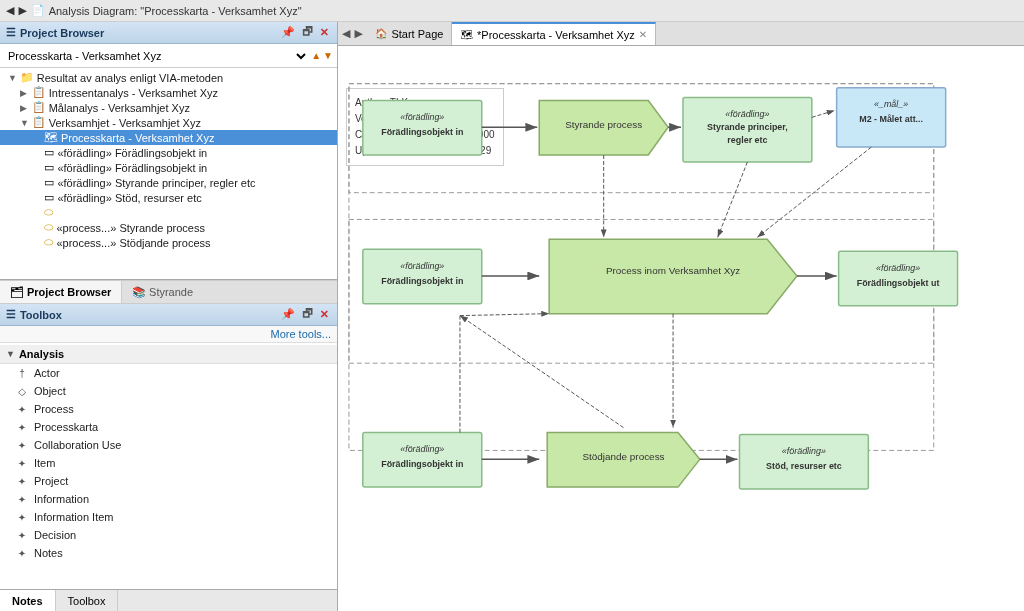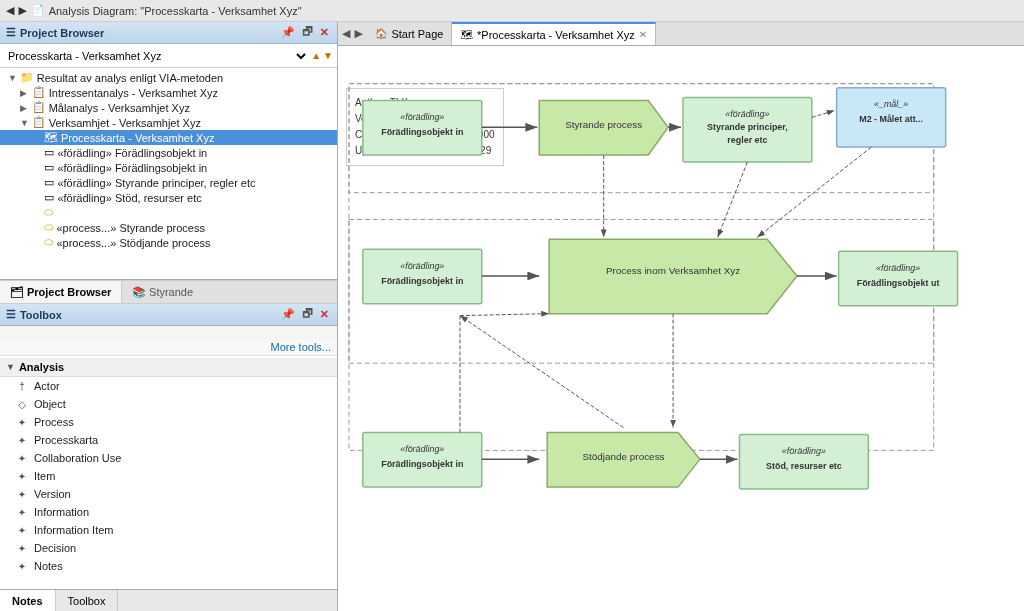--- a/index.html
+++ b/index.html
@@ -39,21 +39,21 @@
     .item-label { font-size: 11px; color: #1a1a1a; }
 
     
     .browser-tab-bar { background: #e0e0e0; border-top: 1px solid #ccc; border-bottom: 1px solid #ccc; display: flex; height: 24px; }
     .browser-tab { padding: 3px 10px; font-size: 11px; cursor: pointer; display: flex; align-items: center; gap: 3px; }
     .browser-tab.active { background: #f5f5f5; border-right: 1px solid #ccc; font-weight: bold; }
     .browser-tab:not(.active) { color: #555; }
 
     
     .toolbox { height: 285px; display: flex; flex-direction: column; }
-    .toolbox-more { text-align: right; padding: 2px 6px; font-size: 11px; color: #1a6aaa; cursor: pointer; border-bottom: 1px solid #ddd; background: #f8f8f8; margin-top: 13px; }
+    .toolbox-more { text-align: right; padding: 2px 6px; font-size: 11px; color: #1a6aaa; cursor: pointer; border-bottom: 1px solid #ddd; background: #f8f8f8; }
     .toolbox-content { flex: 1; overflow-y: auto; background: white; padding: 2px 0; }
     .toolbox-section { }
     .toolbox-section-header { display: flex; align-items: center; padding: 3px 6px; background: #f0f0f0; border-bottom: 1px solid #ddd; font-size: 11px; font-weight: bold; cursor: pointer; }
     .toolbox-section-arrow { font-size: 9px; margin-right: 4px; color: #555; }
     .toolbox-item { display: flex; align-items: center; padding: 3px 6px 3px 16px; font-size: 11px; cursor: pointer; color: #222; }
     .toolbox-item-icon { margin-right: 6px; font-size: 10px; color: #555; width: 12px; text-align: center; }
 
     
     .bottom-tab-bar { background: #e8e8e8; border-top: 1px solid #aaa; display: flex; height: 22px; }
     .bottom-tab { padding: 2px 12px; font-size: 11px; cursor: pointer; display: flex; align-items: center; border-right: 1px solid #ccc; }
@@ -227,21 +227,21 @@
           <div class="toolbox-item">
             <span class="toolbox-item-icon">✦</span>
             <span>Collaboration Use</span>
           </div>
           <div class="toolbox-item">
             <span class="toolbox-item-icon">✦</span>
             <span>Item</span>
           </div>
           <div class="toolbox-item">
             <span class="toolbox-item-icon">✦</span>
-            <span>Version</span>
+            <span>Project</span>
           </div>
           <div class="toolbox-item">
             <span class="toolbox-item-icon">✦</span>
             <span>Information</span>
           </div>
           <div class="toolbox-item">
             <span class="toolbox-item-icon">✦</span>
             <span>Information Item</span>
           </div>
           <div class="toolbox-item">

